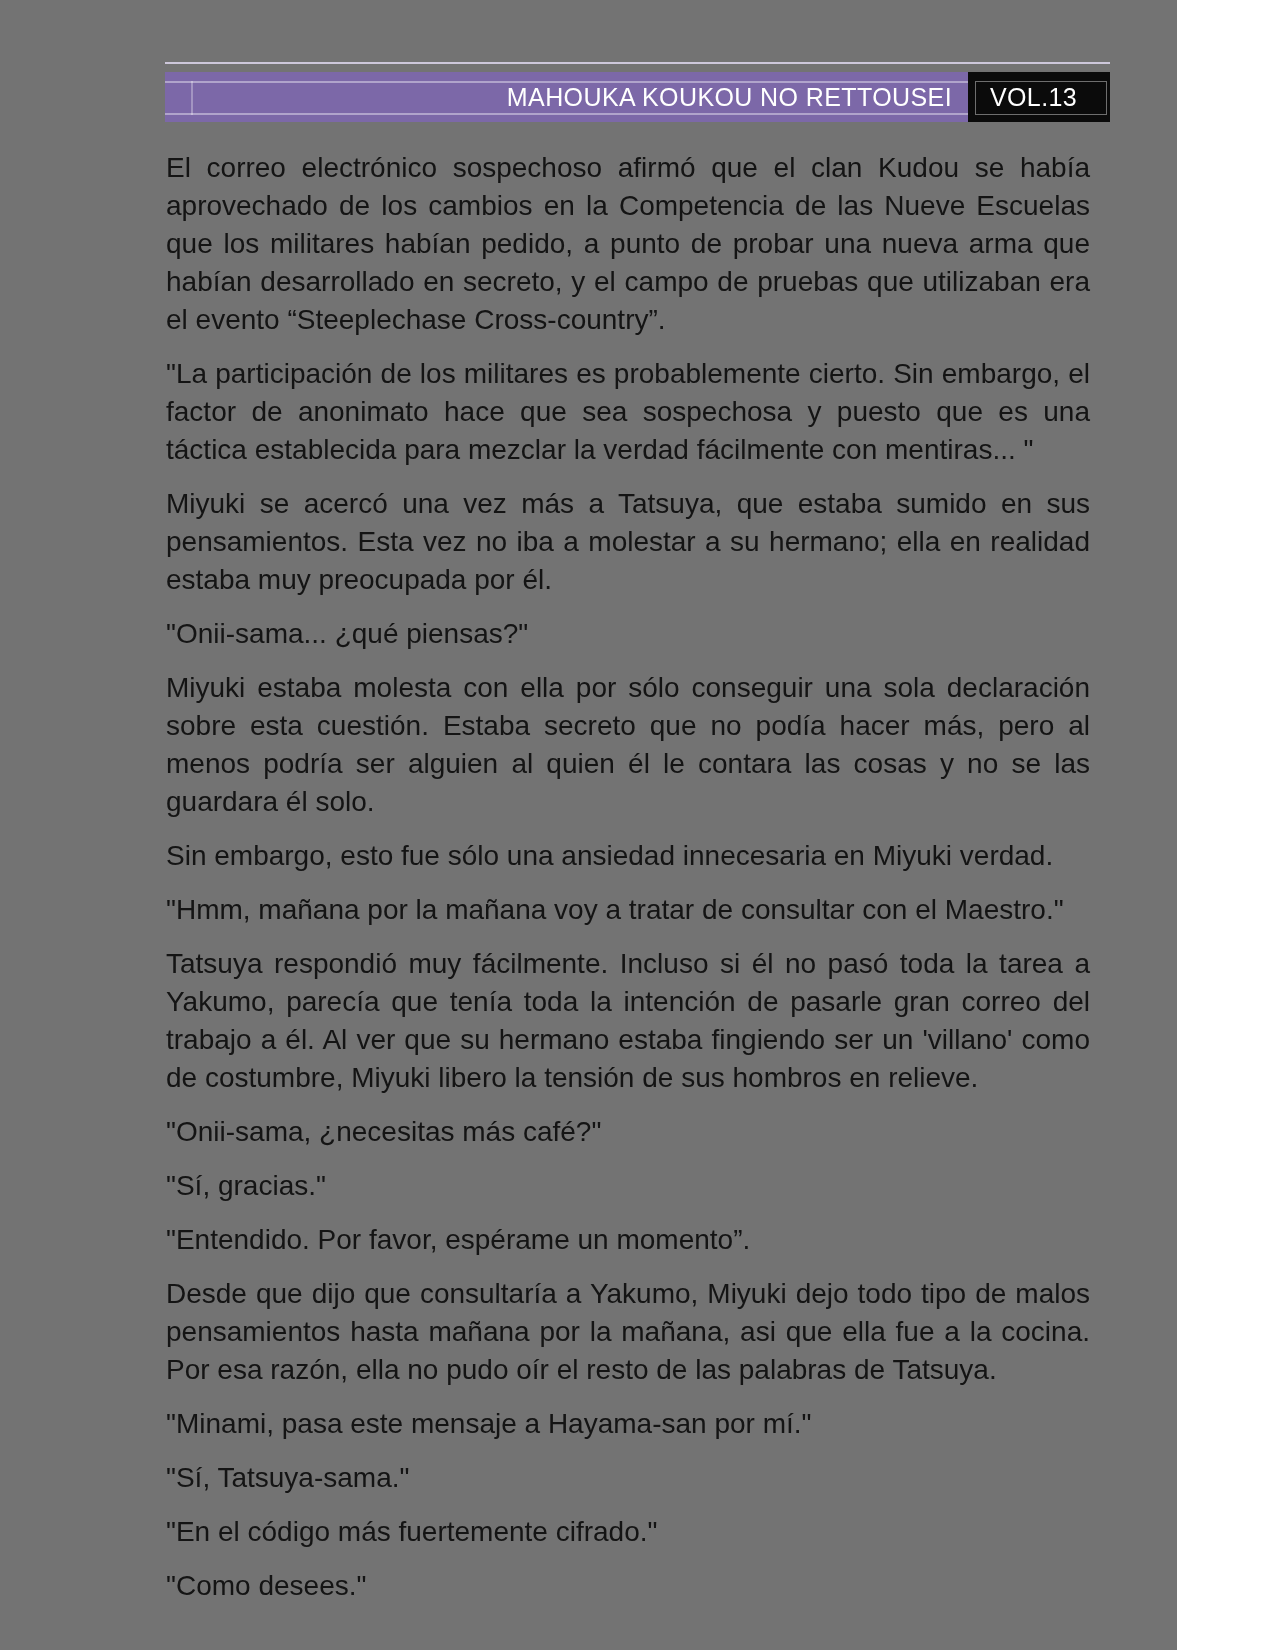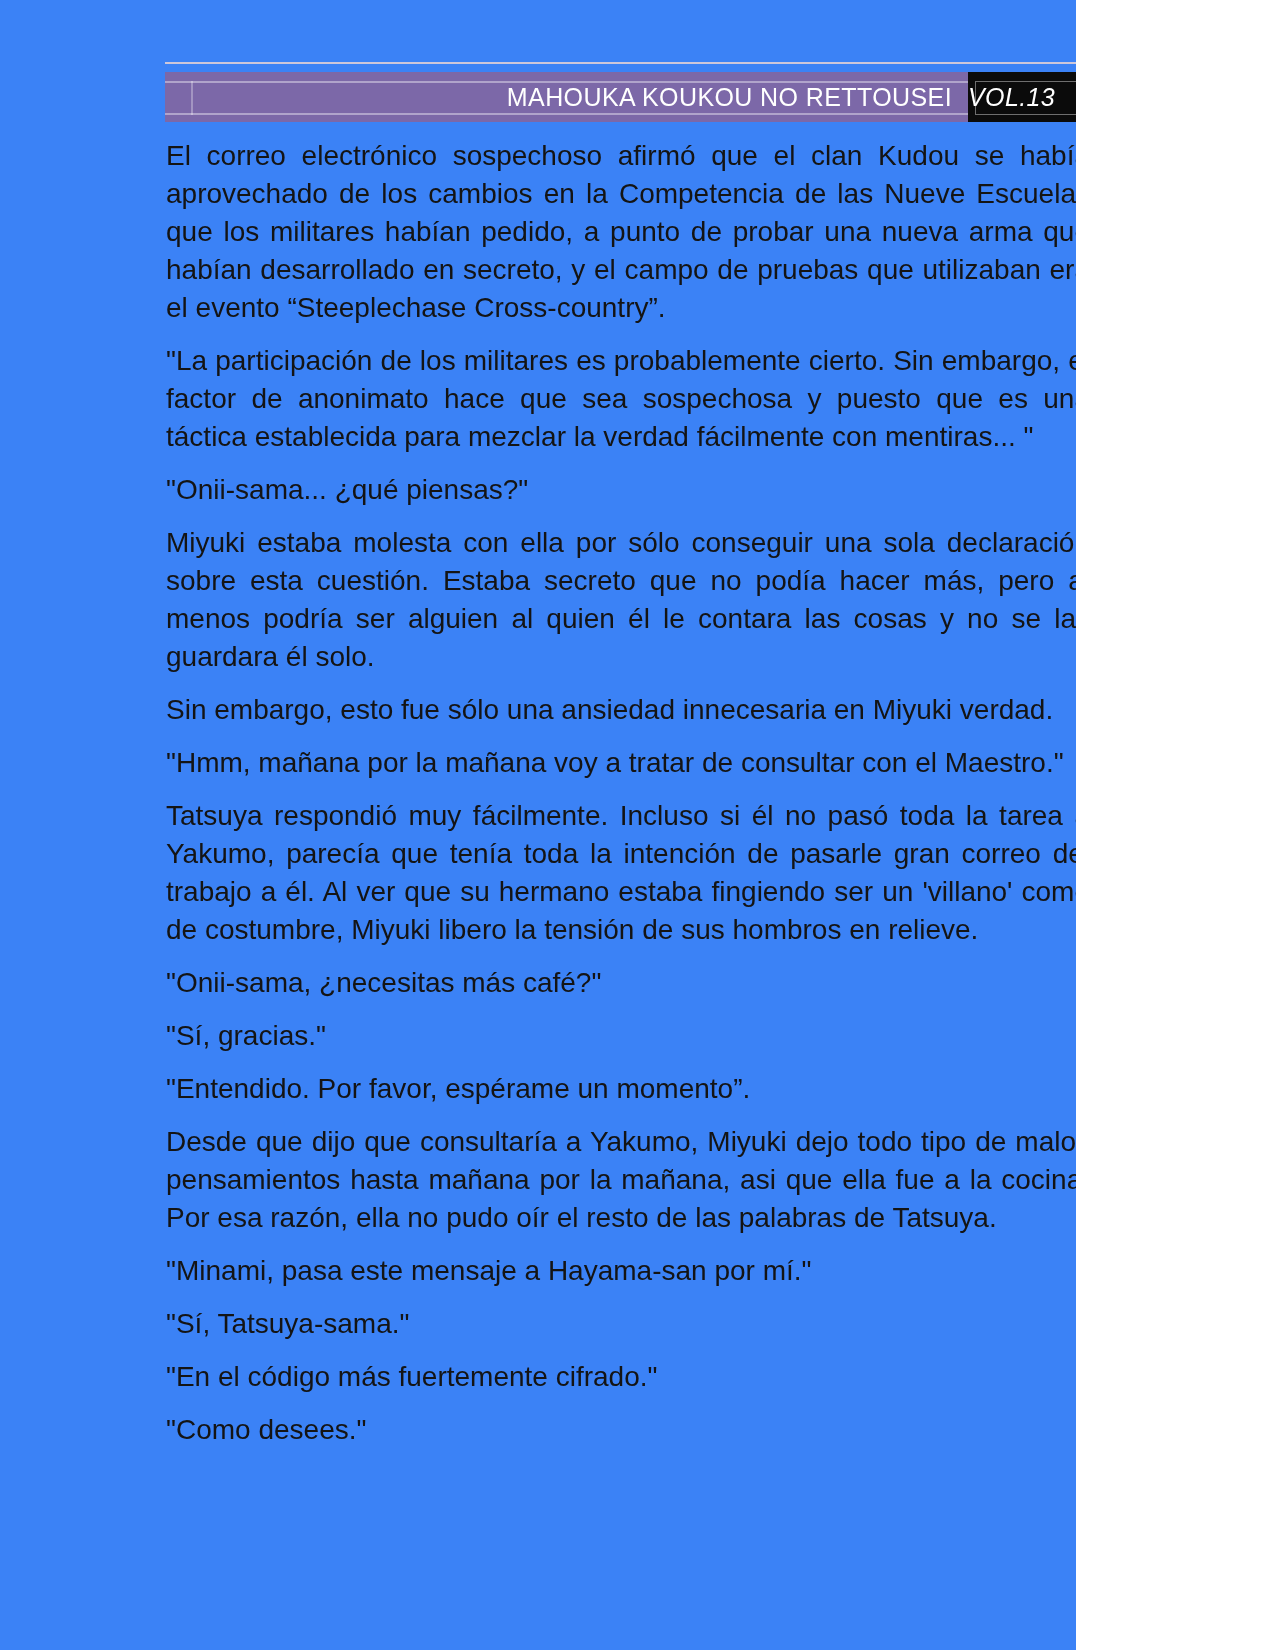--- a/index.html
+++ b/index.html
@@ -2,23 +2,23 @@
 <html><head>
 <meta charset="utf-8">
 <style>
   html, body {
     margin: 0;
     padding: 0;
     background: #ffffff;
   }
   .page {
     position: relative;
-    width: 1076px;
+    width: 1177px;
     height: 1650px;
-    background: #3b82f6;
+    background: #737373;
     overflow: hidden;
     font-family: "Liberation Sans", "DejaVu Sans", sans-serif;
   }
 
   
   .top-rule {
     position: absolute;
     left: 165px;
     top: 62px;
     width: 945px;
@@ -69,24 +69,23 @@
     font-size: 25px;
     letter-spacing: 0.4px;
     white-space: nowrap;
   }
   .header-black {
     position: relative;
     width: 142px;
     background: #0b0b0b;
     display: flex;
     align-items: center;
-    justify-content: flex-start;
+    justify-content: center;
     padding-right: 11px;
     box-sizing: border-box;
-    font-style: italic;
   }
   .header-black::before {
     content: "";
     position: absolute;
     top: 9px;
     bottom: 7px;
     left: 7px;
     right: 3px;
     border: 1px solid #6e6e6e;
   }
@@ -103,21 +102,21 @@
   .content {
     position: absolute;
     left: 166px;
     top: 133px;
     width: 924px;
     color: #141414;
     font-size: 28px;
     line-height: 38px;
   }
   .content p {
-    margin: 4px 0 15px 0;
+    margin: 16px 0 15px 0;
     text-align: justify;
   }
 </style>
 </head>
 <body>
 
 <div class="page">
 
   <div class="top-rule"></div>
 
@@ -127,20 +126,21 @@
       <span class="header-title">MAHOUKA KOUKOU NO RETTOUSEI</span>
     </div>
     <div class="header-black">
       <span class="volume-text">VOL.13</span>
     </div>
   </header>
 
   <main class="content">
     <p>El correo electrónico sospechoso afirmó que el clan Kudou se había aprovechado de los cambios en la Competencia de las Nueve Escuelas que los militares habían pedido, a punto de probar una nueva arma que habían desarrollado en secreto, y el campo de pruebas que utilizaban era el evento “Steeplechase Cross-country”.</p>
     <p>"La participación de los militares es probablemente cierto. Sin embargo, el factor de anonimato hace que sea sospechosa y puesto que es una táctica establecida para mezclar la verdad fácilmente con mentiras... "</p>
+    <p>Miyuki se acercó una vez más a Tatsuya, que estaba sumido en sus pensamientos. Esta vez no iba a molestar a su hermano; ella en realidad estaba muy preocupada por él.</p>
     <p>"Onii-sama... ¿qué piensas?"</p>
     <p>Miyuki estaba molesta con ella por sólo conseguir una sola declaración sobre esta cuestión. Estaba secreto que no podía hacer más, pero al menos podría ser alguien al quien él le contara las cosas y no se las guardara él solo.</p>
     <p>Sin embargo, esto fue sólo una ansiedad innecesaria en Miyuki verdad.</p>
     <p>"Hmm, mañana por la mañana voy a tratar de consultar con el Maestro."</p>
     <p>Tatsuya respondió muy fácilmente. Incluso si él no pasó toda la tarea a Yakumo, parecía que tenía toda la intención de pasarle gran correo del trabajo a él. Al ver que su hermano estaba fingiendo ser un 'villano' como de costumbre, Miyuki libero la tensión de sus hombros en relieve.</p>
     <p>"Onii-sama, ¿necesitas más café?"</p>
     <p>"Sí, gracias."</p>
     <p>"Entendido. Por favor, espérame un momento”.</p>
     <p>Desde que dijo que consultaría a Yakumo, Miyuki dejo todo tipo de malos pensamientos hasta mañana por la mañana, asi que ella fue a la cocina. Por esa razón, ella no pudo oír el resto de las palabras de Tatsuya.</p>
     <p>"Minami, pasa este mensaje a Hayama-san por mí."</p>

